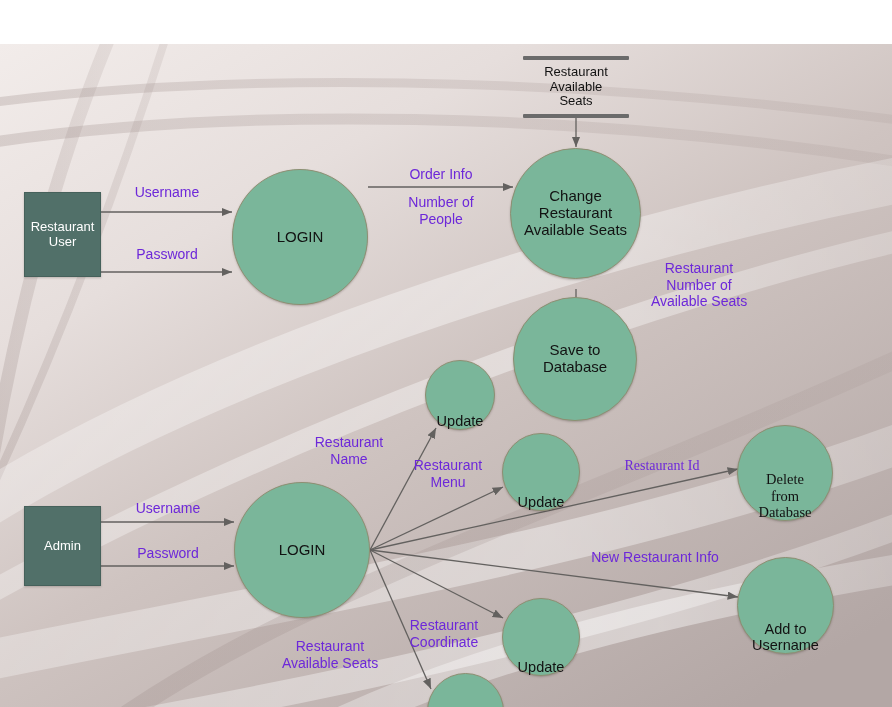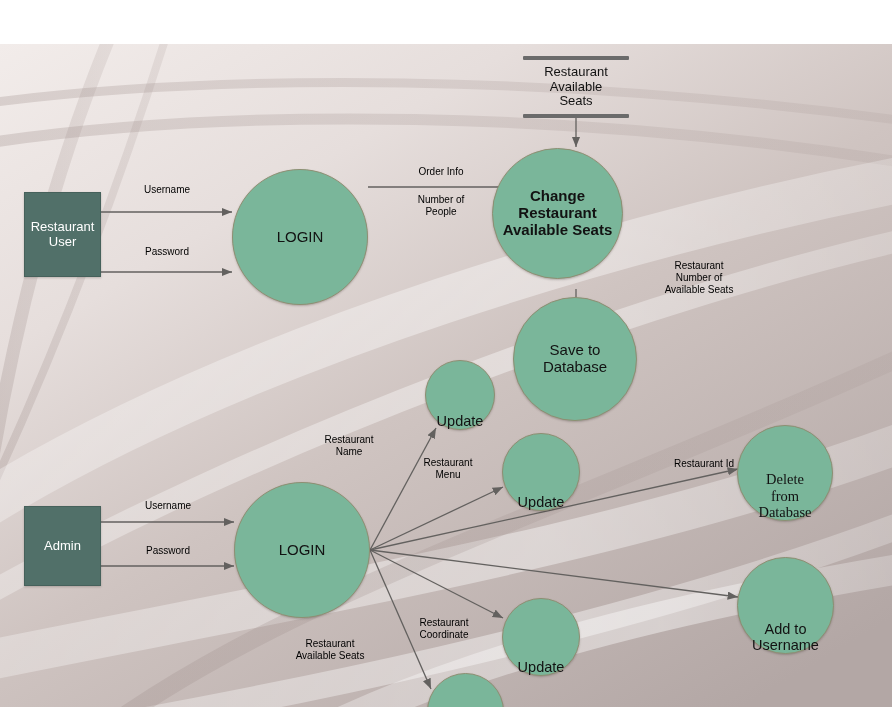--- a/index.html
+++ b/index.html
@@ -66,22 +66,22 @@
     height: 4px;
     background: #6b6b6b;
     border-radius: 1px;
   }
   .store .store-line.top { top: 0; }
   .store .store-line.bottom { bottom: 0; }
   .store .store-label { padding: 6px 0; }
 
   .edge-label {
     position: absolute;
-    color: #000000;
-    font-size: 10px;
+    color: #6d28d9;
+    font-size: 14px;
     line-height: 1.18;
     text-align: center;
     white-space: pre-line;
   }
 </style>
 </head>
 <body>
 
 <div id="canvas">
 
@@ -166,21 +166,21 @@
   </div>
 
   <div class="node process" style="left:232px; top:125px; width:136px; height:136px;">
     <span>LOGIN</span>
   </div>
 
   <div class="node process" style="left:234px; top:438px; width:136px; height:136px;">
     <span>LOGIN</span>
   </div>
 
-  <div class="node process" style="left:492px; top:104px; width:131px; height:131px;font-weight:bold;">
+  <div class="node process" style="left:510px; top:104px; width:131px; height:131px;">
     <span>Change
 Restaurant
 Available Seats</span>
   </div>
 
   <div class="node process" style="left:513px; top:253px; width:124px; height:124px;">
     <span>Save to
 Database</span>
   </div>
 
@@ -227,22 +227,23 @@
   <div class="edge-label" style="left:108px; top:456px; width:120px;">Username</div>
 
   <div class="edge-label" style="left:108px; top:501px; width:120px;">Password</div>
 
   <div class="edge-label" style="left:292px; top:390px; width:114px;">Restaurant
 Name</div>
 
   <div class="edge-label" style="left:392px; top:413px; width:112px;">Restaurant
 Menu</div>
 
-  <div class="edge-label" style="left:642px; top:414px; width:124px;">Restaurant Id</div>
-
+  <div class="edge-label" style="left:600px; top:414px; width:124px;font-family:Liberation Serif, serif;">Restaurant Id</div>
+
+  <div class="edge-label" style="left:566px; top:505px; width:178px;">New Restaurant Info</div>
 
   <div class="edge-label" style="left:388px; top:573px; width:112px;">Restaurant
 Coordinate</div>
 
   <div class="edge-label" style="left:256px; top:594px; width:148px;">Restaurant
 Available Seats</div>
 
 </div>
 
 </body></html>

